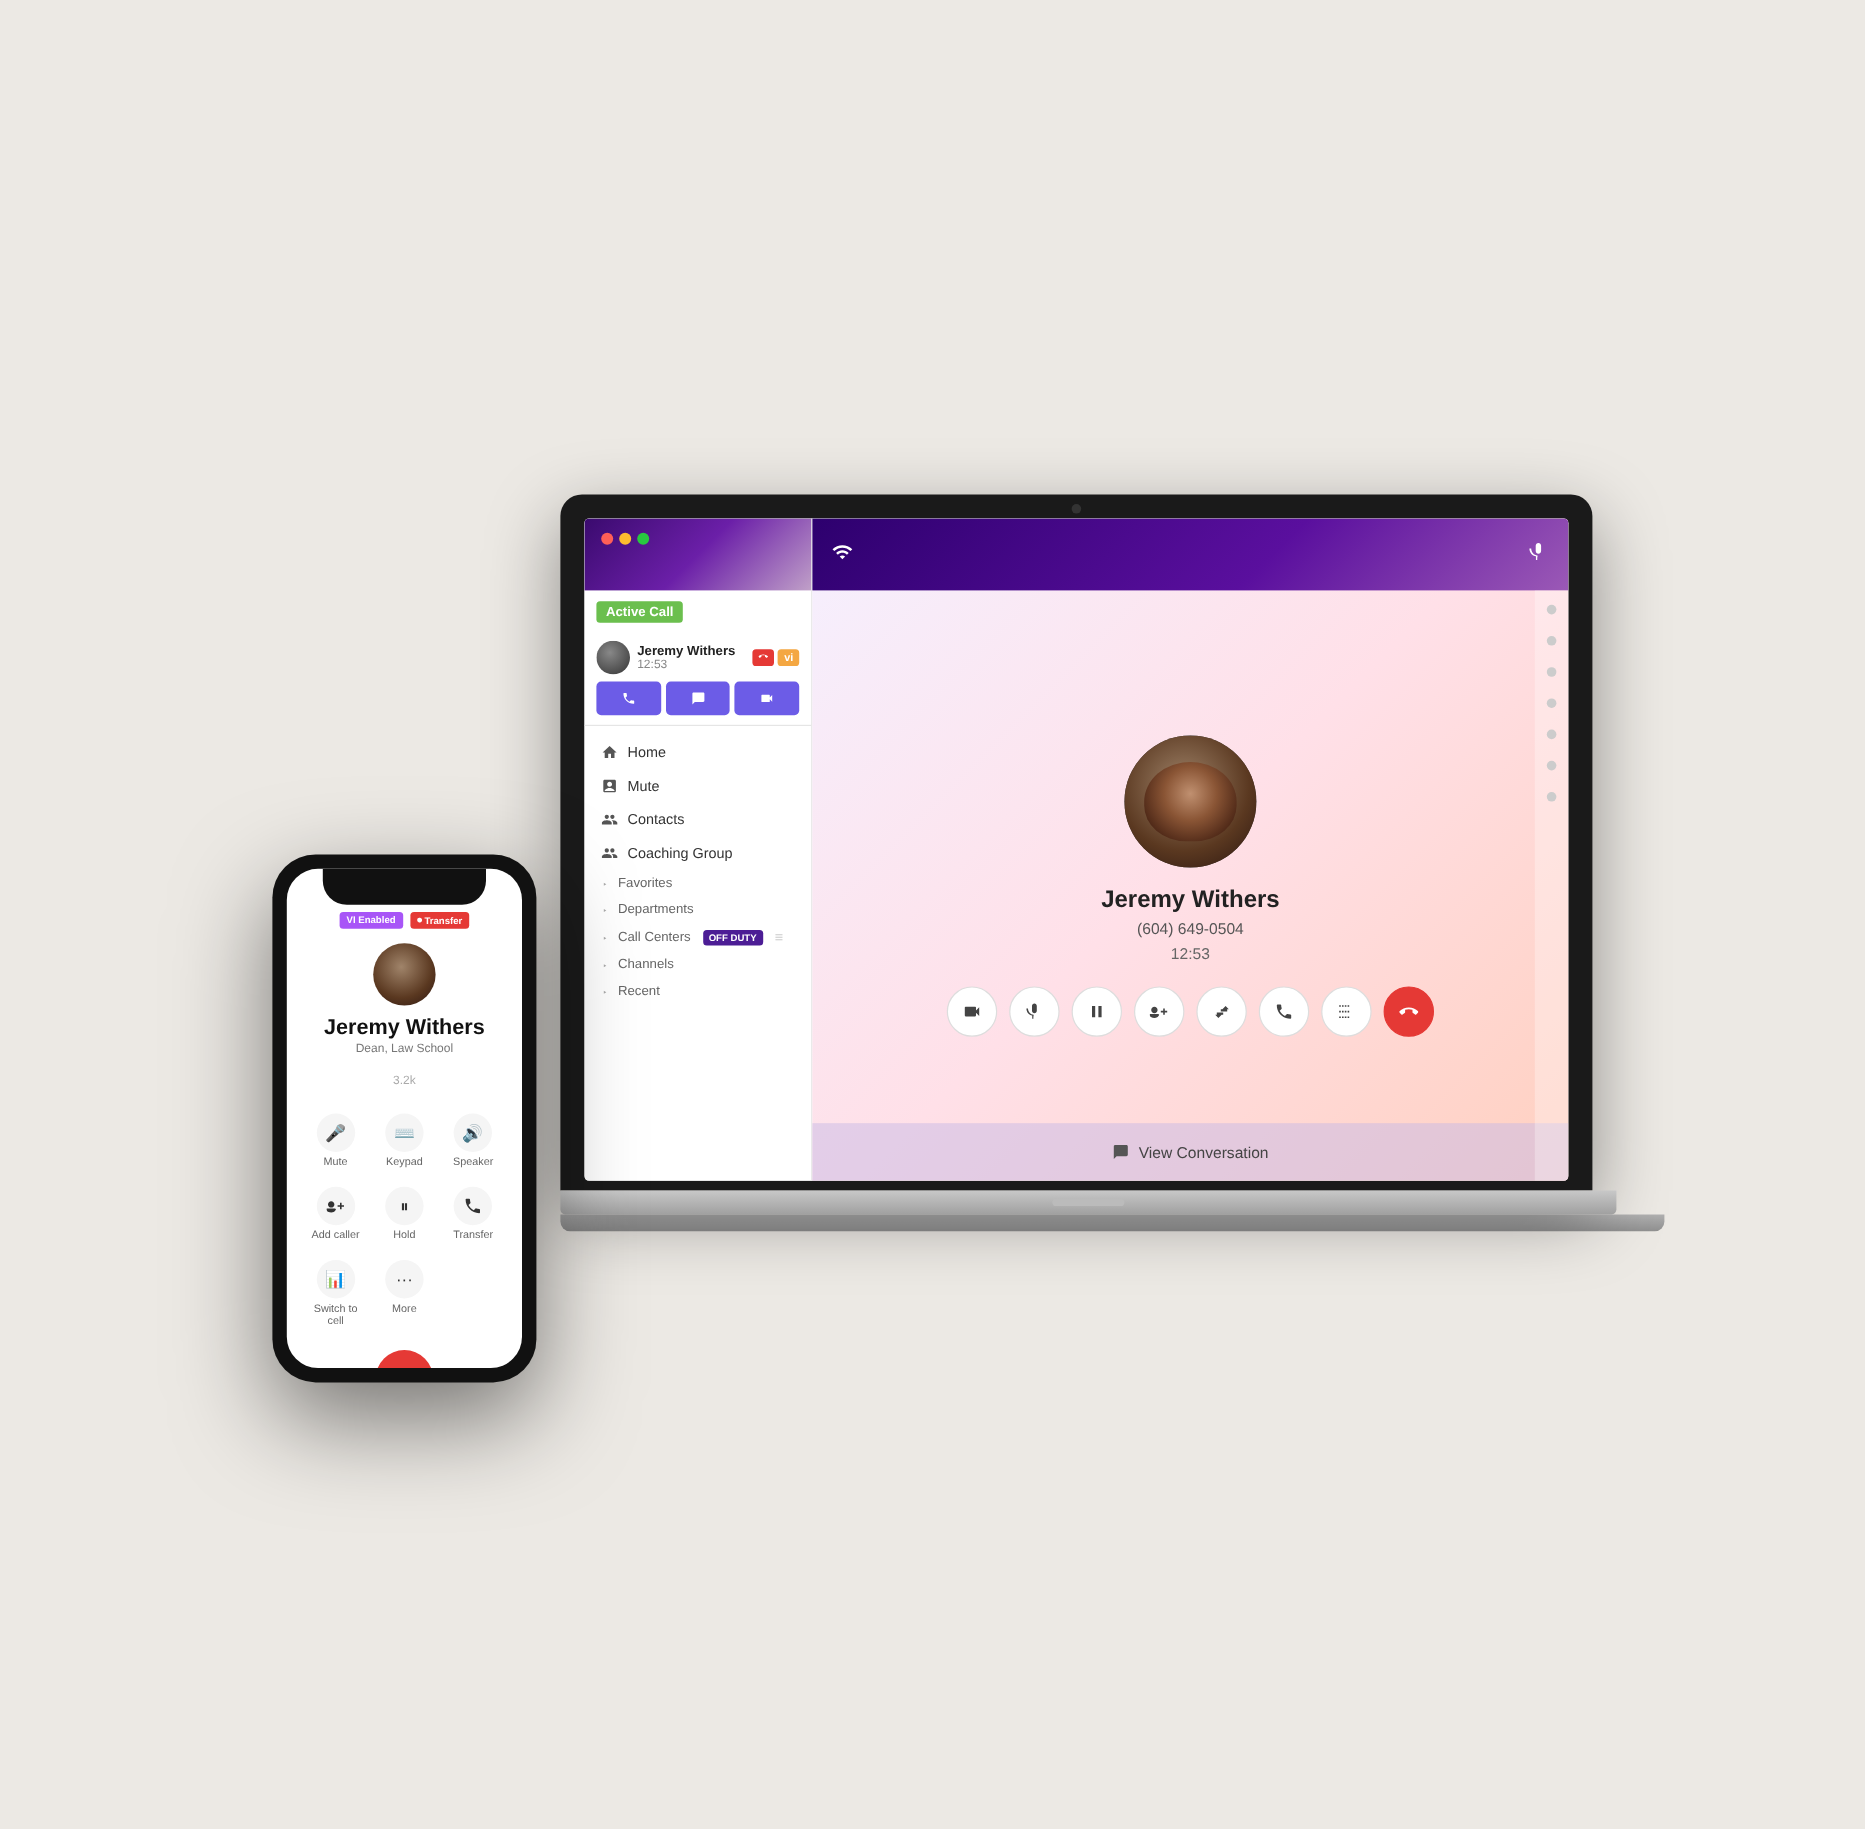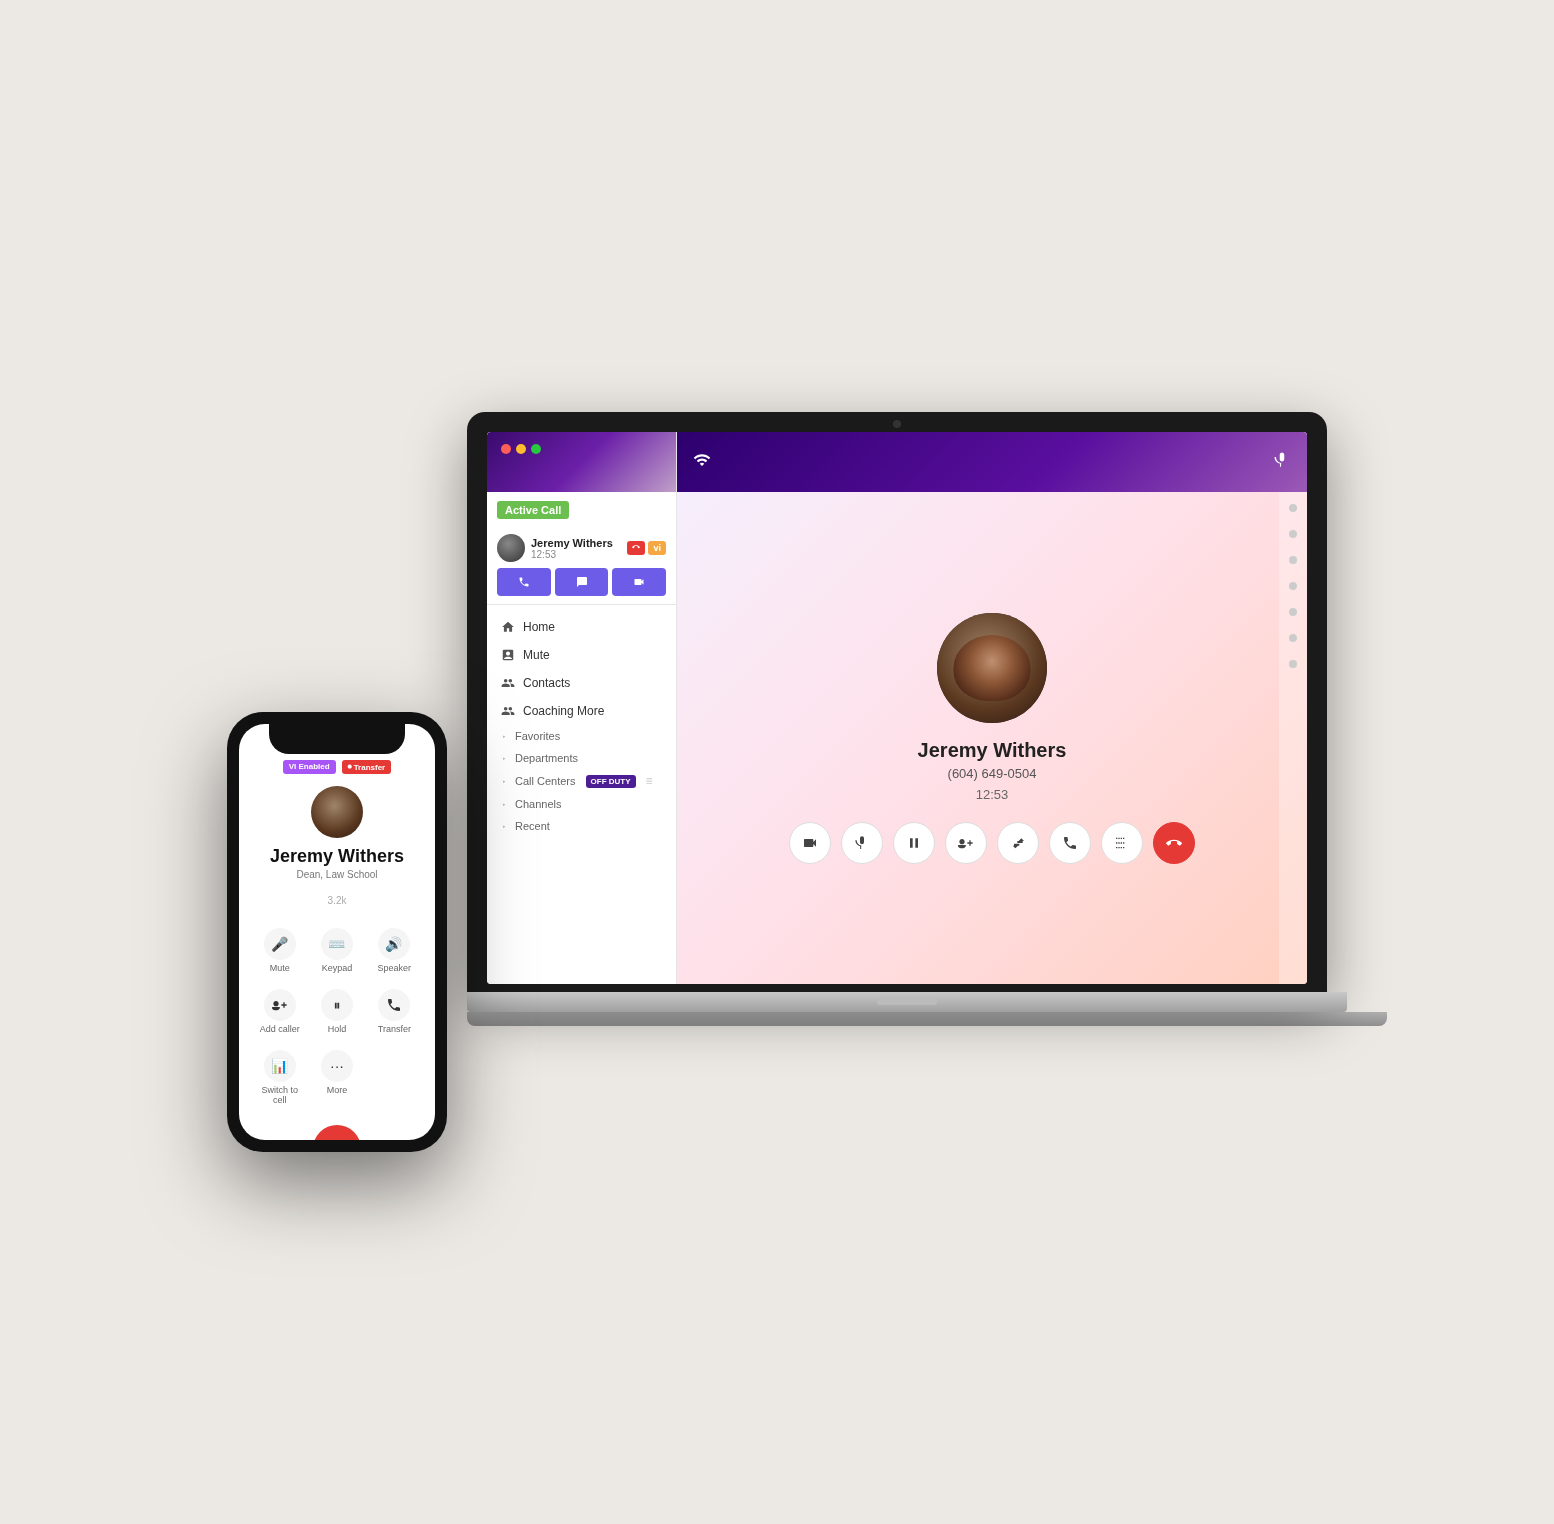--- a/index.html
+++ b/index.html
@@ -706,21 +706,21 @@
               <div class="nav-item">
                 <svg viewBox="0 0 24 24" fill="#555">
                     <path d="M16 11c1.66 0 2.99-1.34 2.99-3S17.66 5 16 5c-1.66 0-3 1.34-3 3s1.34 3 3 3zm-8 0c1.66 0 2.99-1.34 2.99-3S9.66 5 8 5C6.34 5 5 6.34 5 8s1.34 3 3 3zm0 2c-2.33 0-7 1.17-7 3.5V19h14v-2.5c0-2.33-4.67-3.5-7-3.5zm8 0c-.29 0-.62.02-.97.05 1.16.84 1.97 1.97 1.97 3.45V19h6v-2.5c0-2.33-4.67-3.5-7-3.5z"></path>
                   </svg>
                 <span>Contacts</span>
               </div>
               <div class="nav-item">
                 <svg viewBox="0 0 24 24" fill="#555">
                     <path d="M16 11c1.66 0 2.99-1.34 2.99-3S17.66 5 16 5c-1.66 0-3 1.34-3 3s1.34 3 3 3zm-8 0c1.66 0 2.99-1.34 2.99-3S9.66 5 8 5C6.34 5 5 6.34 5 8s1.34 3 3 3zm0 2c-2.33 0-7 1.17-7 3.5V19h14v-2.5c0-2.33-4.67-3.5-7-3.5zm8 0c-.29 0-.62.02-.97.05 1.16.84 1.97 1.97 1.97 3.45V19h6v-2.5c0-2.33-4.67-3.5-7-3.5z"></path>
                   </svg>
-                <span>Coaching More</span>
+                <span>Coaching Group</span>
               </div>
 
               <div class="nav-section">
                 <svg viewBox="0 0 24 24">
                     <path d="M10 17l5-3-5-3v6z" fill="#aaa"></path>
                   </svg>
                 <span>Favorites</span>
               </div>
               <div class="nav-section">
                 <svg viewBox="0 0 24 24">
@@ -813,20 +813,26 @@
                     </svg>
                 </button>
                 <button class="action-btn end-call">
                   <svg viewBox="0 0 24 24" width="16" height="16" fill="white">
                       <path d="M12 9c-1.6 0-3.15.25-4.6.72v3.1c0 .39-.23.74-.56.9-.98.49-1.87 1.12-2.66 1.85-.18.18-.43.28-.7.28-.28 0-.53-.11-.71-.29L.29 13.08c-.18-.17-.29-.42-.29-.7 0-.28.11-.53.29-.71C3.34 8.78 7.46 7 12 7s8.66 1.78 11.71 4.67c.18.18.29.43.29.71 0 .28-.11.53-.29.71l-2.48 2.48c-.18.18-.43.29-.71.29-.27 0-.52-.1-.7-.28-.79-.73-1.68-1.36-2.66-1.85-.33-.16-.56-.51-.56-.9v-3.1C15.15 9.25 13.6 9 12 9z"></path>
                     </svg>
                 </button>
               </div>
             </div>
 
+            <div class="view-conversation">
+              <svg viewBox="0 0 24 24" width="14" height="14" fill="#555">
+                  <path d="M20 2H4c-1.1 0-2 .9-2 2v18l4-4h14c1.1 0 2-.9 2-2V4c0-1.1-.9-2-2-2z"></path>
+                </svg>
+              <span>View Conversation</span>
+            </div>
 
             <div class="right-sidebar" style="position:absolute;right:0;top:60px;bottom:0;">
               <div class="right-dot"></div>
               <div class="right-dot"></div>
               <div class="right-dot"></div>
               <div class="right-dot"></div>
               <div class="right-dot"></div>
               <div class="right-dot"></div>
               <div class="right-dot"></div>
             </div>

